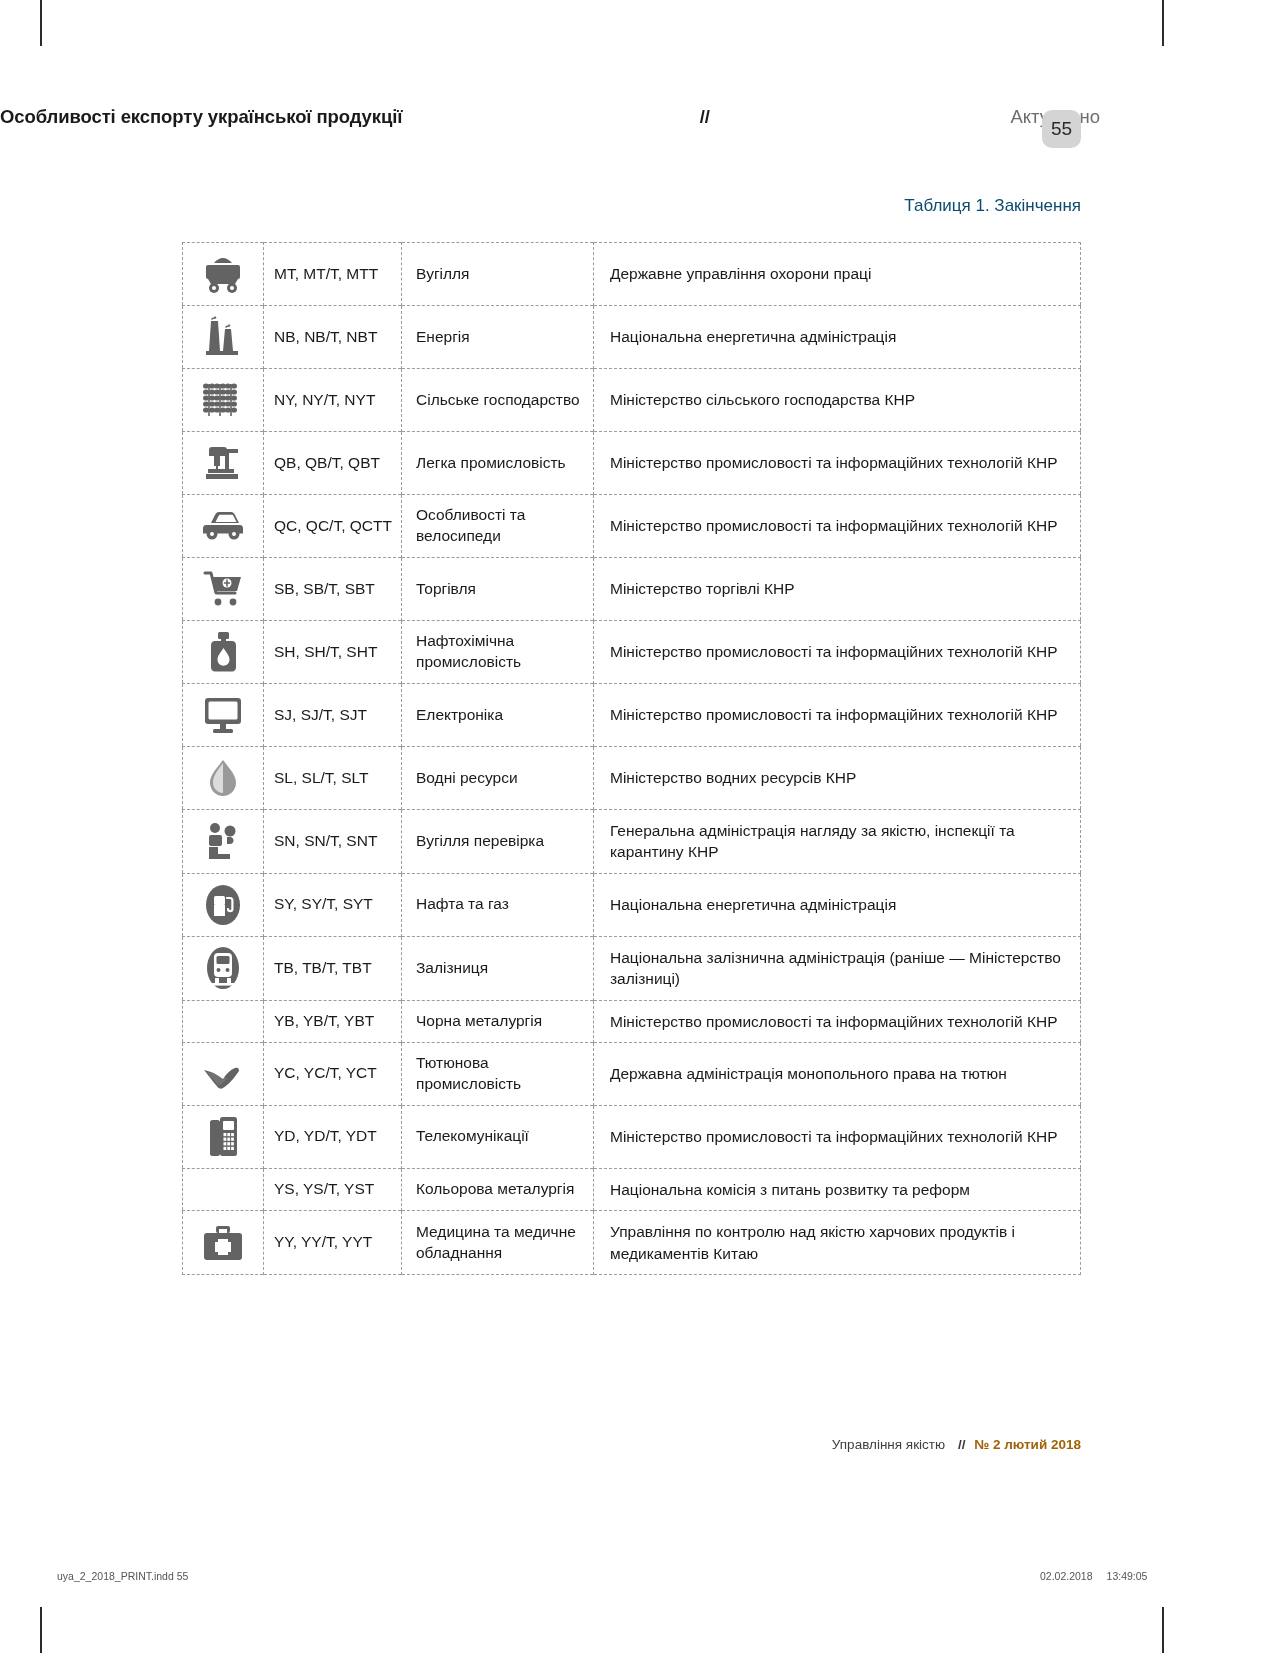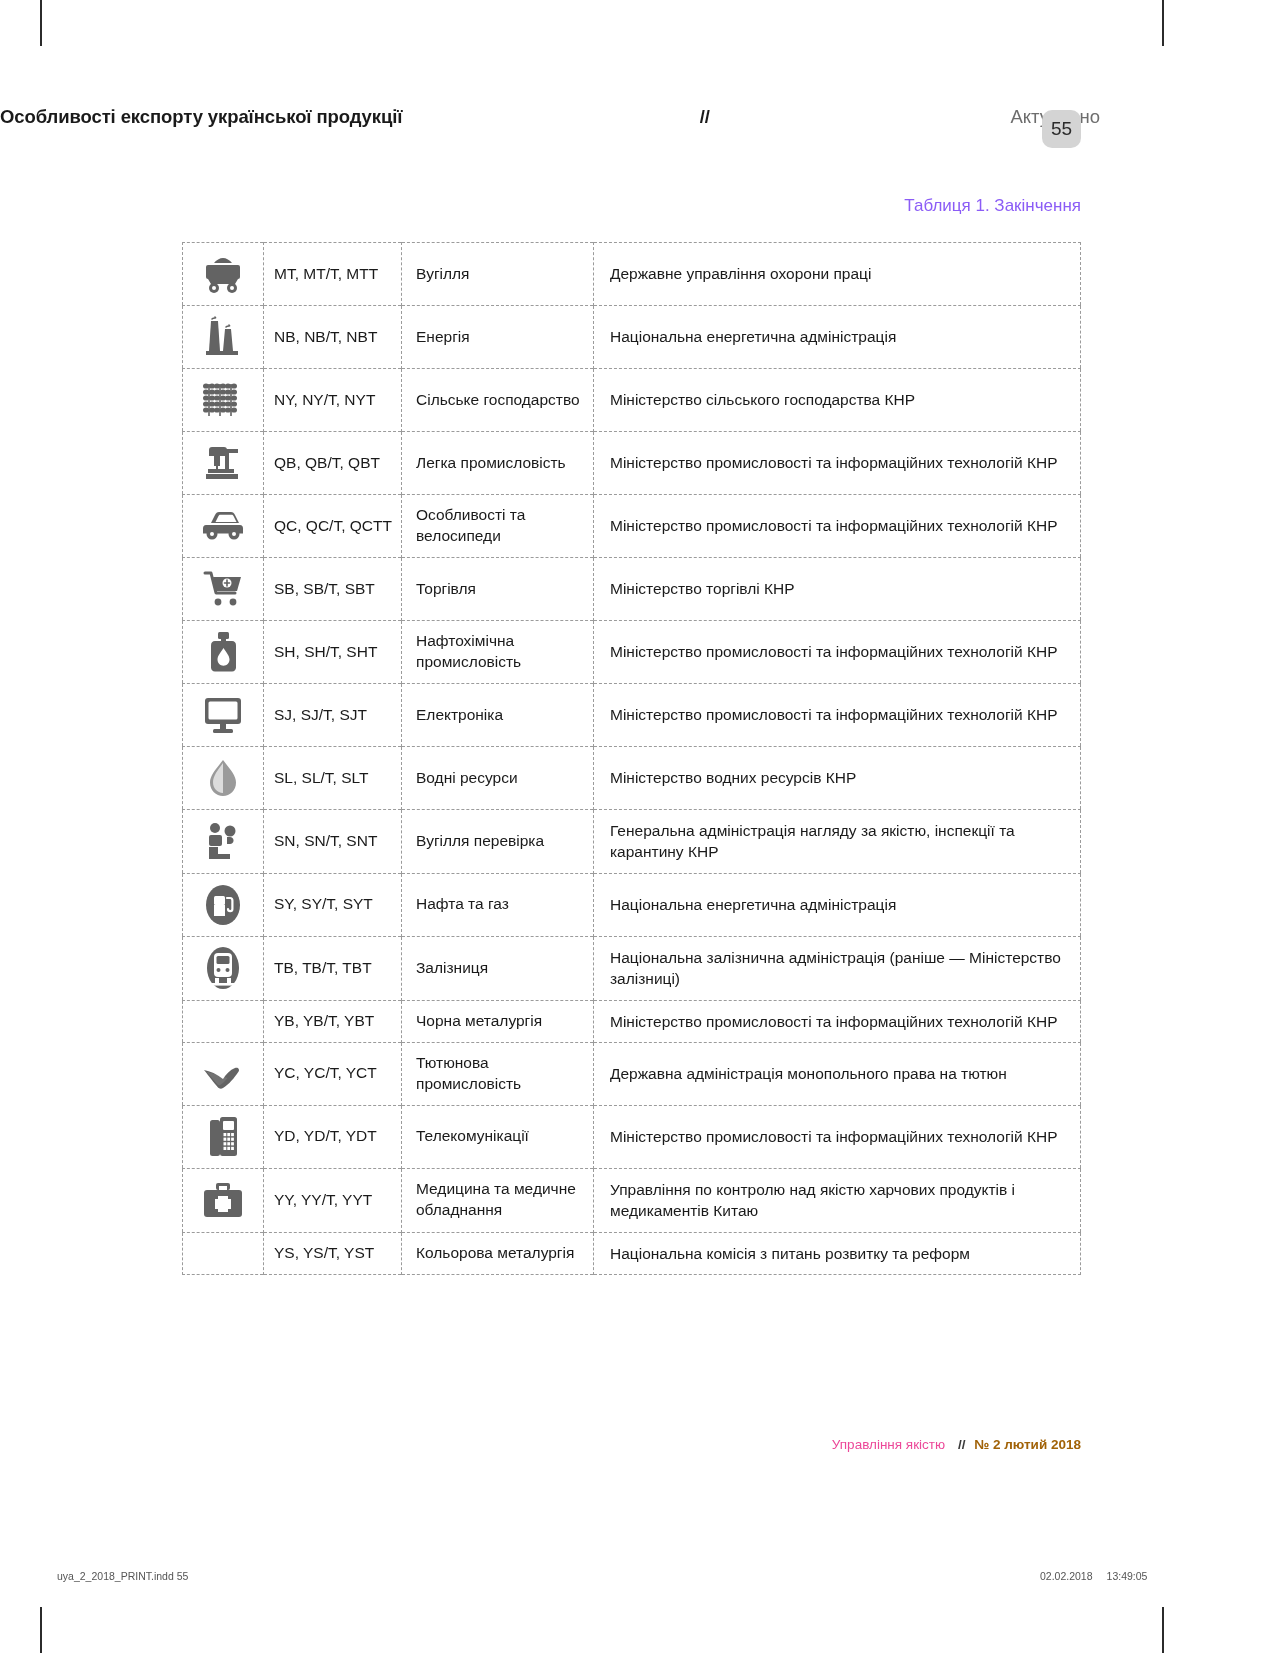--- a/index.html
+++ b/index.html
@@ -76,21 +76,21 @@
   }
 
   
   .table-caption {
     position: absolute;
     left: 0;
     top: 196px;
     width: 1081px;
     text-align: right;
     font-size: 17px;
-    color: #8b5cf6;
+    color: #0c4a6e;
     padding-left: 44px;
   }
 
   
   .data-table {
     position: absolute;
     left: 182px;
     top: 242px;
     width: 899px;
     border-collapse: collapse;
@@ -127,21 +127,21 @@
   .page-footer {
     position: absolute;
     left: 0;
     top: 1437px;
     width: 1081px;
     text-align: right;
     font-size: 13.5px;
     color: #3a3a3a;
     white-space: nowrap;
   }
-  .footer-journal { color: #ec4899; }
+  .footer-journal { color: #404040; }
   .footer-sep { font-weight: bold; padding: 0 5px 0 9px; }
   .footer-issue { font-weight: bold; color: #a16207; }
 
   .print-meta-left {
     position: absolute;
     left: 57px;
     top: 1570px;
     font-size: 10.5px;
     color: #555555;
     font-family: "Liberation Sans", sans-serif;
@@ -451,41 +451,41 @@
                 <rect x="25.1" y="31.799999999999997" width="2.8" height="3.2"></rect>
         </g>
       </svg>
           </div>
         </td>
         <td class="col-code">YD, YD/T, YDT</td>
         <td class="col-name">Телекомунікації</td>
         <td class="col-auth">Міністерство промисловості та інформаційних технологій КНР</td>
       </tr>
       <tr>
+        <td class="col-icon"></td>
+        <td class="col-code">YS, YS/T, YST</td>
+        <td class="col-name">Кольорова металургія</td>
+        <td class="col-auth">Національна комісія з питань розвитку та реформ</td>
+      </tr>
+      <tr>
         <td class="col-icon">
           <div class="icon-box">
             <svg width="44" height="38" viewBox="0 0 44 38">
         <rect x="15" y="2" width="14" height="7" rx="2" fill="#636363"></rect>
         <rect x="18" y="5" width="8" height="4" fill="#fff"></rect>
         <rect x="3" y="9" width="38" height="27" rx="3" fill="#636363"></rect>
         <rect x="17" y="15" width="10" height="16" fill="#fff"></rect>
         <rect x="14" y="18" width="16" height="10" fill="#fff"></rect>
       </svg>
           </div>
         </td>
         <td class="col-code">YY, YY/T, YYT</td>
         <td class="col-name">Медицина та медичне обладнання</td>
         <td class="col-auth">Управління по контролю над якістю харчових продуктів і медикаментів Китаю</td>
       </tr>
-      <tr>
-        <td class="col-icon"></td>
-        <td class="col-code">YS, YS/T, YST</td>
-        <td class="col-name">Кольорова металургія</td>
-        <td class="col-auth">Національна комісія з питань розвитку та реформ</td>
-      </tr>
     </tbody>
 </table>
 
 <div class="page-footer">
   <span class="footer-journal">Управління якістю</span>
   <span class="footer-sep">//</span>
   <span class="footer-issue">№ 2 лютий 2018</span>
 </div>
 
 <div class="print-meta-left">uya_2_2018_PRINT.indd   55</div>

